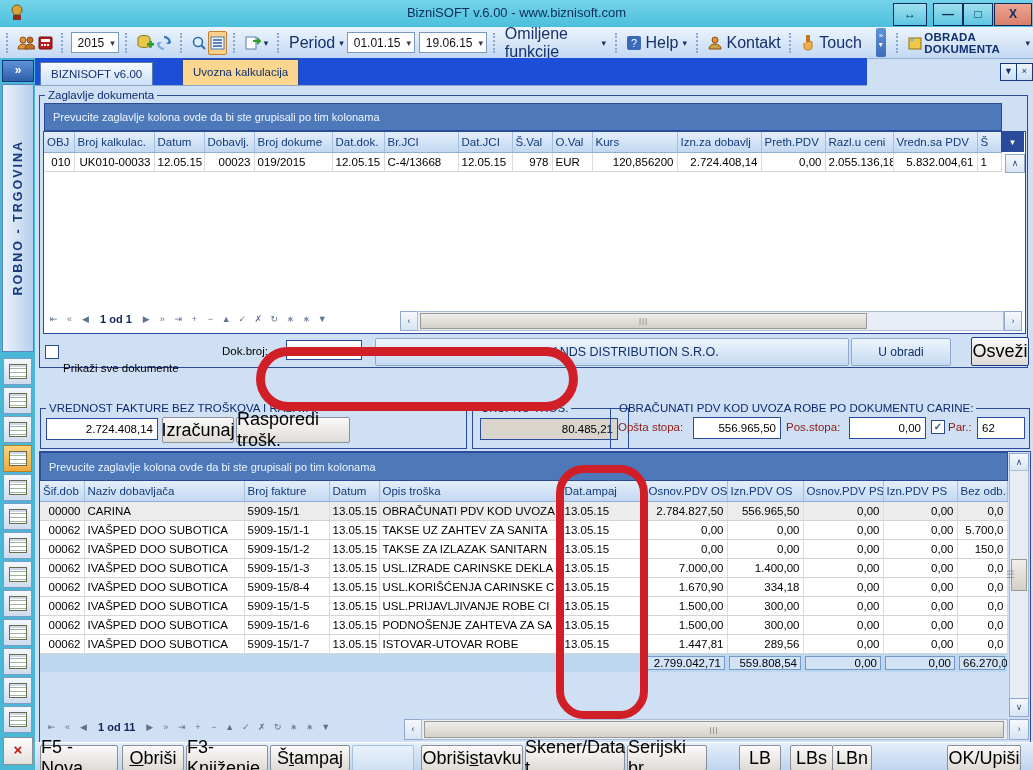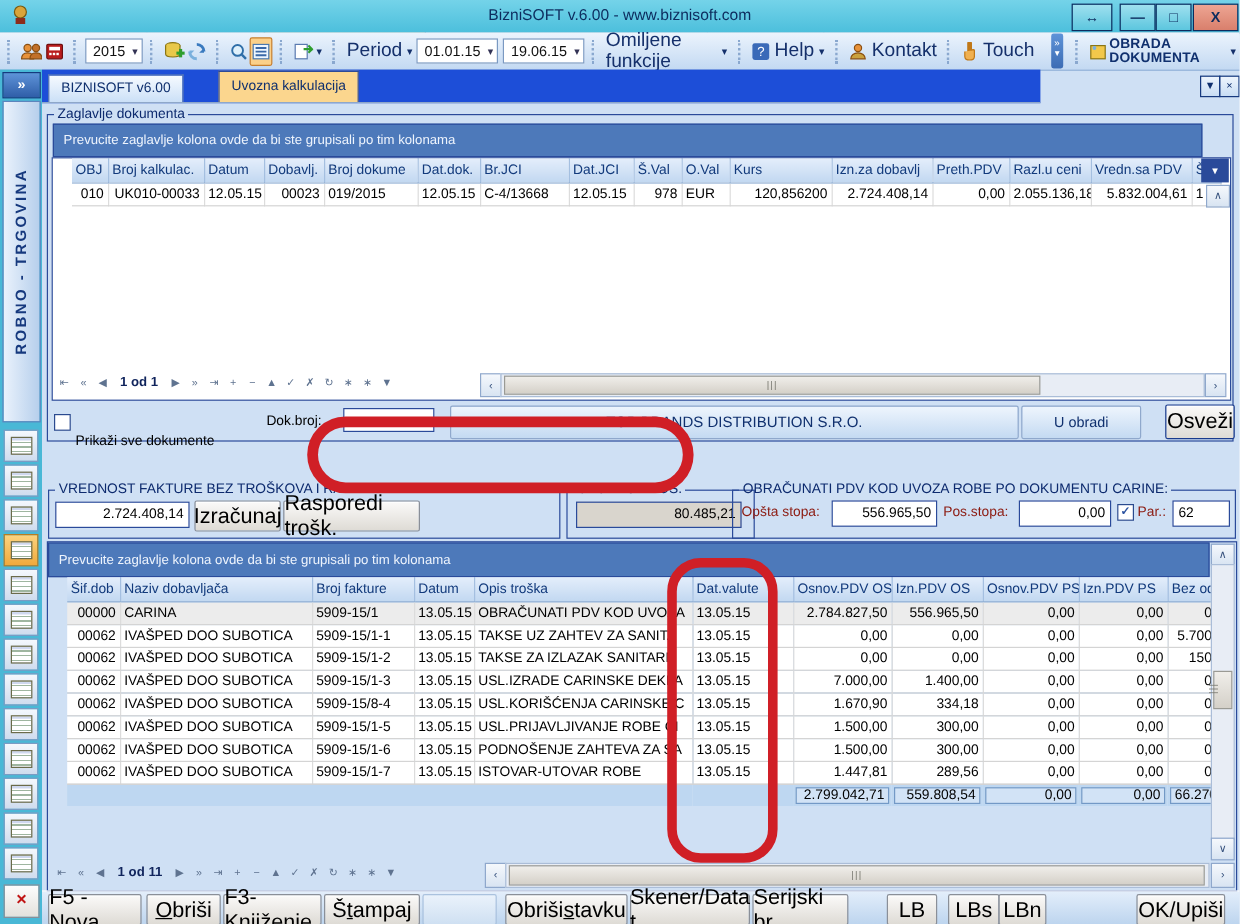--- a/index.html
+++ b/index.html
@@ -41,21 +41,21 @@
   .mtab{position:absolute;bottom:0;height:22px;line-height:22px;padding:0 10px;font-size:11.5px;color:#10306e;background:linear-gradient(#f6faff,#cbe0f7);border:1px solid #5a7ab5;border-bottom:none;}
   .mtab.active{height:25px;line-height:25px;background:#fbd68e;border:1px solid #2c4a96;border-bottom:none;font-size:11.5px;}
   .tsbtn{position:absolute;top:5px;width:15px;height:16px;border:1px solid #16397e;background:linear-gradient(#eef5fd,#c8ddf4);color:#10306e;font-size:9px;text-align:center;line-height:15px;}
 
   
   fieldset{position:absolute;border:1px solid #2a4a9a;margin:0;padding:0;background:transparent;}
   legend{font-size:11.5px;color:#0d2a6e;padding:0 3px;margin-left:5px;white-space:nowrap;}
 
   
   .dragband{background:#4d79ba;color:#eef4fd;font-size:11px;display:flex;align-items:center;padding-left:8px;border:1px solid #2a4a9a;box-sizing:border-box;}
-  table{border-collapse:collapse;table-layout:fixed;font-size:11.5px;margin-left:16px;}
+  table{border-collapse:collapse;table-layout:fixed;font-size:11.5px;}
   th{background:linear-gradient(#e4eefb,#c2d8f1);color:#123a7c;font-weight:normal;border-right:1px solid #a4bfe0;border-bottom:1px solid #8fafd4;padding:2px 3px;white-space:nowrap;overflow:hidden;height:16px;text-align:left;}
   td{background:#fff;border-right:1px solid #dcdcdc;border-bottom:1px solid #d4d4d4;padding:1px 3px;white-space:nowrap;overflow:hidden;height:16px;color:#000;}
   .a-r{text-align:right;}.a-l{text-align:left;}
   #costs-table tbody tr:first-child td{background:#ececec;}
   tfoot td{background:#bed7f1;border-right:none;border-bottom:none;padding:1px 2px;}
   .tbox{display:block;border:1px solid #7399c6;background:#d2e3f6;text-align:right;padding:0 3px;box-sizing:border-box;}
   .gridframe{border:1px solid #2a4a9a;background:#fff;}
 
   
   .nav{display:flex;align-items:center;gap:1px;}
@@ -438,21 +438,21 @@
         <col style="width: 74px;">
         <col style="width: 50px;">
       </colgroup>
       <thead>
         <tr>
           <th class="a-l" data-name="column-header">Šif.dob</th>
           <th class="a-l" data-name="column-header">Naziv dobavljača</th>
           <th class="a-l" data-name="column-header">Broj fakture</th>
           <th class="a-l" data-name="column-header">Datum</th>
           <th class="a-l" data-name="column-header">Opis troška</th>
-          <th class="a-l" data-name="column-header">Dat.valute</th>
+          <th class="a-l" data-name="column-header">Dat.ampaj</th>
           <th class="a-l" data-name="column-header">Osnov.PDV OS</th>
           <th class="a-l" data-name="column-header">Izn.PDV OS</th>
           <th class="a-l" data-name="column-header">Osnov.PDV PS</th>
           <th class="a-l" data-name="column-header">Izn.PDV PS</th>
           <th class="a-l" data-name="column-header">Bez odb.PD</th>
         </tr>
       </thead>
       <tbody>
         <tr data-name="table-row">
           <td class="a-r" data-name="cell">00000</td>

